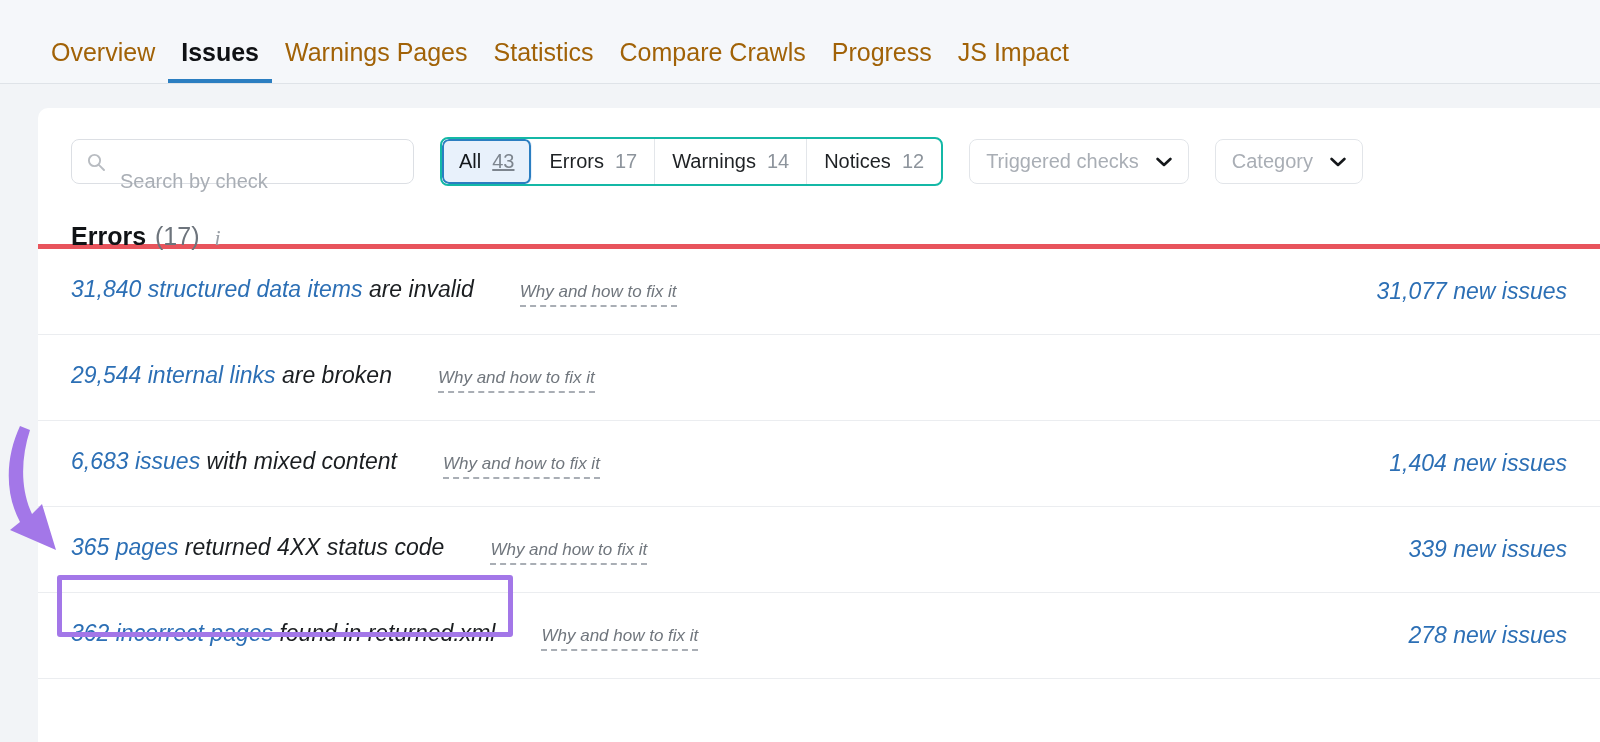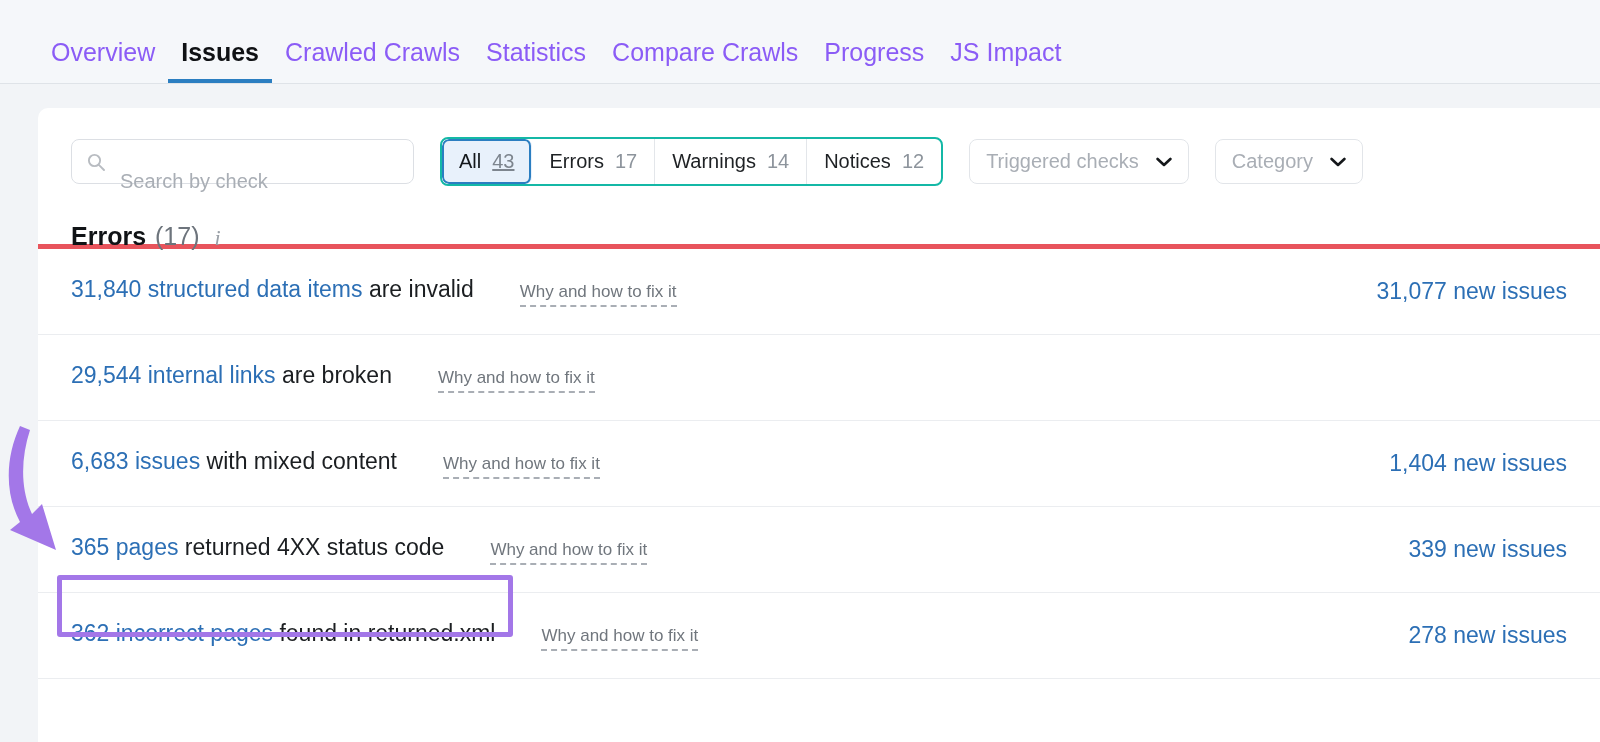--- a/index.html
+++ b/index.html
@@ -27,21 +27,21 @@
     padding-left: 38px;
     box-sizing: border-box;
   }
   .tabs {
     display: flex;
     align-items: flex-end;
     gap: 0;
   }
   .tab {
     font-size: 25px;
-    color: #8b5cf6;
+    color: #a16207;
     padding: 0 13px 18px 13px;
     cursor: pointer;
     position: relative;
     line-height: 1;
     white-space: nowrap;
   }
   .tab.active {
     font-weight: bold;
     color: #0f1114;
   }
@@ -188,20 +188,21 @@
 
   
   .rows { display: block; }
   .row {
     height: 86px;
     display: flex;
     align-items: center;
     border-bottom: 1px solid #ebedf0;
     padding: 0 33px 0 33px;
     box-sizing: border-box;
+    font-style: italic;
   }
   .row .left {
     display: flex;
     align-items: baseline;
     flex: 1;
     min-width: 0;
   }
   .row .title {
     font-size: 23px;
     white-space: nowrap;
@@ -252,21 +253,21 @@
     z-index: 30;
   }
 </style>
 </head>
 <body>
 
 <div class="tabbar">
   <div class="tabs">
     <div class="tab"><span>Overview</span></div>
     <div class="tab active"><span>Issues</span></div>
-    <div class="tab"><span>Crawled Crawls</span></div>
+    <div class="tab"><span>Warnings Pages</span></div>
     <div class="tab"><span>Statistics</span></div>
     <div class="tab"><span>Compare Crawls</span></div>
     <div class="tab"><span>Progress</span></div>
     <div class="tab"><span>JS Impact</span></div>
   </div>
 </div>
 
 <div class="card">
 
   <div class="filterrow">

